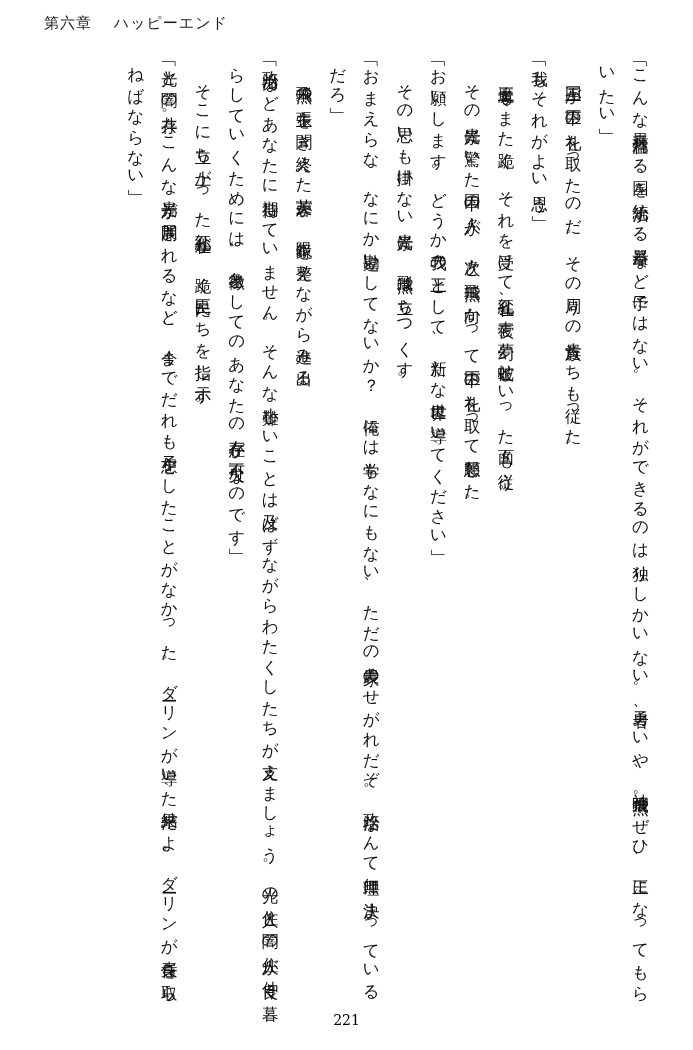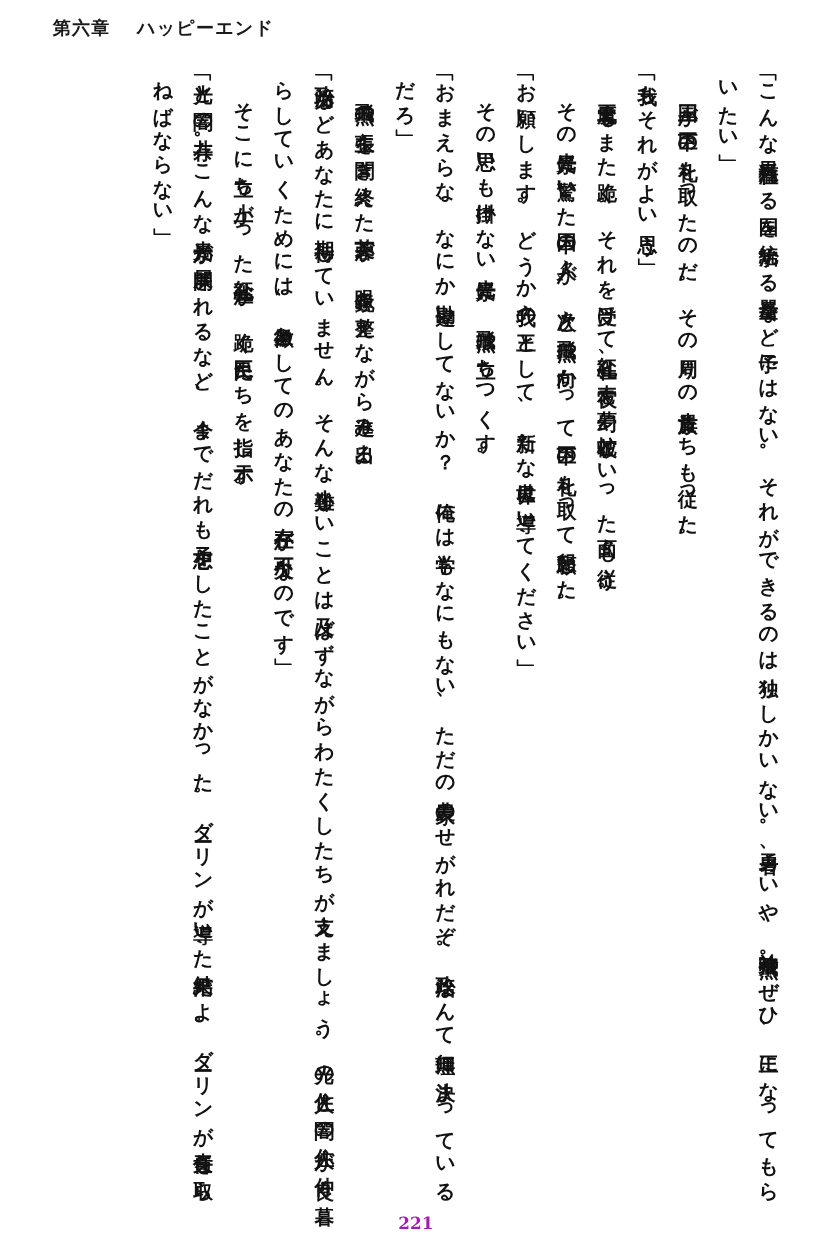--- a/index.html
+++ b/index.html
@@ -15,21 +15,20 @@
     position: relative;
     overflow: hidden;
   }
 
   .page {
     position: absolute;
     left: 0;
     top: 0;
     width: 693px;
     height: 1050px;
-    font-weight: bold;
   }
 
   
   .header {
     position: absolute;
     top: 14px;
     left: 44px;
     font-size: 15px;
     letter-spacing: 1px;
     white-space: nowrap;
@@ -73,21 +72,21 @@
   }
 
   
   .folio {
     position: absolute;
     bottom: 22px;
     left: 0;
     width: 693px;
     text-align: center;
     font-size: 14px;
-    color: #a21caf;
+    color: #000000;
     font-family: "DejaVu Serif", "Liberation Serif", serif;
   }
 </style>
 </head>
 <body>
 
 <div class="page">
 
   <div class="header">
     <span class="chap-num">第六章</span>

